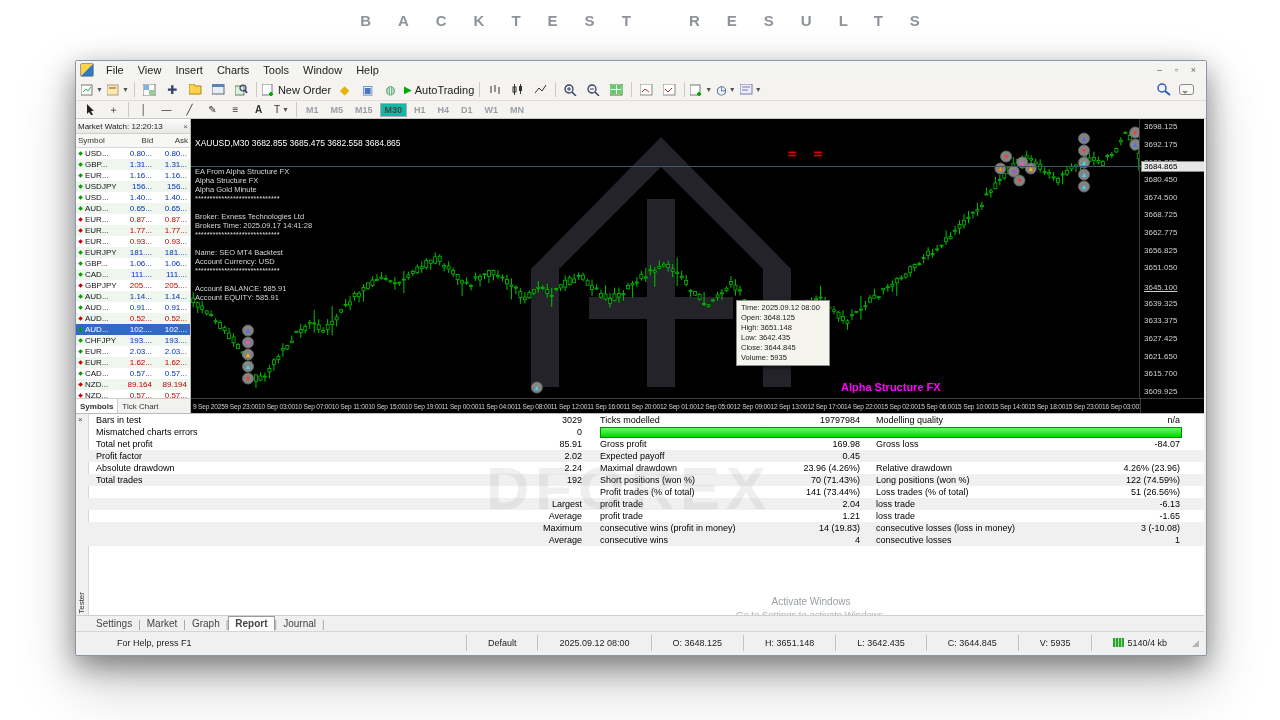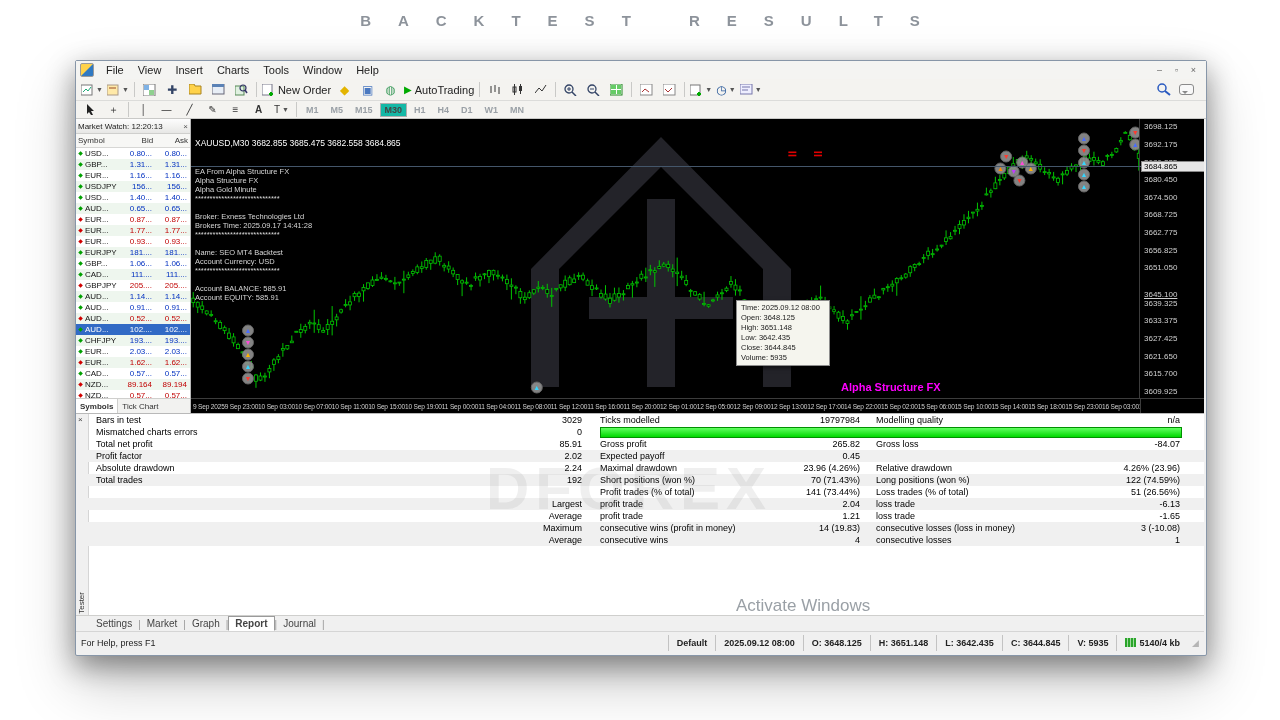--- a/index.html
+++ b/index.html
@@ -82,32 +82,32 @@
   .rrow{position:relative;height:12px;font-size:9px;color:#000;}
   .rrow.alt{background:#f0f0f0;}
   .rrow span{position:absolute;top:0;line-height:12px;white-space:nowrap;}
   .c1{left:8px;} .c2{left:294px;width:200px;text-align:right;} .c3{left:512px;}
   .c4{left:576px;width:196px;text-align:right;} .c5{left:788px;} .c6{left:896px;width:196px;text-align:right;}
   .gbar{position:absolute;left:512px;top:1px;width:580px;height:9px;
     background:linear-gradient(#60ff60,#00d800);border:1px solid #009000;}
   .wmark{position:absolute;left:410px;top:40px;font-size:60px;font-weight:700;color:rgba(130,130,130,.13);
     letter-spacing:6px;pointer-events:none;}
   .activate{position:absolute;left:660px;top:182px;color:#9aa0a6;}
-  .activate .a1{font-size:17px;} .activate .a2{font-size:9.5px;margin-top:2px;color:#aab0b6;}
+  .activate .a1{font-size:10px;text-align:center;} .activate .a2{font-size:9.5px;margin-top:2px;color:#aab0b6;}
   
   .rtabs{position:absolute;left:0;top:554px;width:1128px;height:16px;background:#f0f0f0;
     border-top:1px solid #cfcfcd;display:flex;align-items:flex-end;font-size:10px;color:#444;padding-left:14px;box-sizing:border-box;}
   .rtab{padding:1px 6px;margin-bottom:1px;} .rtab-sep{color:#999;margin-bottom:1px;}
   .rtab.active{background:#fff;border:1px solid #9a9a9a;border-bottom:1px solid #fff;font-weight:700;margin-bottom:0;}
   
   .status{position:absolute;left:0;top:570px;width:1128px;height:22px;background:#f0f0f0;
     border-top:1px solid #d5d5d5;display:flex;align-items:center;font-size:9px;color:#222;}
-  .st-help{padding-left:5px;}
+  .st-help{padding-left:5px;margin-left:36px;}
   .st-right{margin-left:auto;display:flex;align-items:center;height:100%;}
-  .seg{border-left:1px solid #c3c3c3;height:70%;display:flex;align-items:center;padding:0 8px;white-space:nowrap;font-weight:bold;}
+  .seg{border-left:1px solid #c3c3c3;height:70%;display:flex;align-items:center;padding:0 21px;white-space:nowrap;}
   .kbicon{display:inline-block;width:11px;height:9px;margin-right:3px;
     background:repeating-linear-gradient(90deg,#2aa52a 0 2px,#9fd99f 2px 3px);}
   .grip{width:10px;height:10px;margin:0 2px 0 4px;color:#b5b5b5;font-size:9px;}
 </style>
 </head>
 <body>
 
 <div class="page-title">BACKTEST RESULTS</div>
 
 <div id="win">
@@ -979,21 +979,21 @@
       <div class="axis-y" id="axis-y">
           <span class="pl" style="top: 3.125px;">3698.125</span>
           <span class="pl" style="top: 20.975px;">3692.175</span>
           <span class="pl" style="top: 38.825px;">3686.225</span>
           <span class="pl" style="top: 56.15px;">3680.450</span>
           <span class="pl" style="top: 74px;">3674.500</span>
           <span class="pl" style="top: 91.325px;">3668.725</span>
           <span class="pl" style="top: 109.175px;">3662.775</span>
           <span class="pl" style="top: 127.025px;">3656.825</span>
           <span class="pl" style="top: 144.35px;">3651.050</span>
-          <span class="pl" style="top: 171px; text-decoration: underline;">3645.100</span>
+          <span class="pl" style="top: 164px; text-decoration: underline;">3645.100</span>
           <span class="pl" style="top: 179.525px;">3639.325</span>
           <span class="pl" style="top: 197.375px;">3633.375</span>
           <span class="pl" style="top: 215.225px;">3627.425</span>
           <span class="pl" style="top: 232.55px;">3621.650</span>
           <span class="pl" style="top: 250.4px;">3615.700</span>
           <span class="pl" style="top: 267.725px;">3609.925</span>
           <div class="cur-tag" style="top: 41.905px;">3684.865</div>
         </div>
       <div class="axis-x" id="axis-x">
           <span>9 Sep 2025</span>
@@ -1044,21 +1044,21 @@
         </div>
         <div class="rrow">
           <span class="c1">Mismatched charts errors</span>
           <span class="c2">0</span>
           <div class="gbar"></div>
         </div>
         <div class="rrow">
           <span class="c1">Total net profit</span>
           <span class="c2">85.91</span>
           <span class="c3">Gross profit</span>
-          <span class="c4">265.82</span>
+          <span class="c4">169.98</span>
           <span class="c5">Gross loss</span>
           <span class="c6">-84.07</span>
         </div>
         <div class="rrow alt">
           <span class="c1">Profit factor</span>
           <span class="c2">2.02</span>
           <span class="c3">Expected payoff</span>
           <span class="c4">0.45</span>
         </div>
         <div class="rrow">

